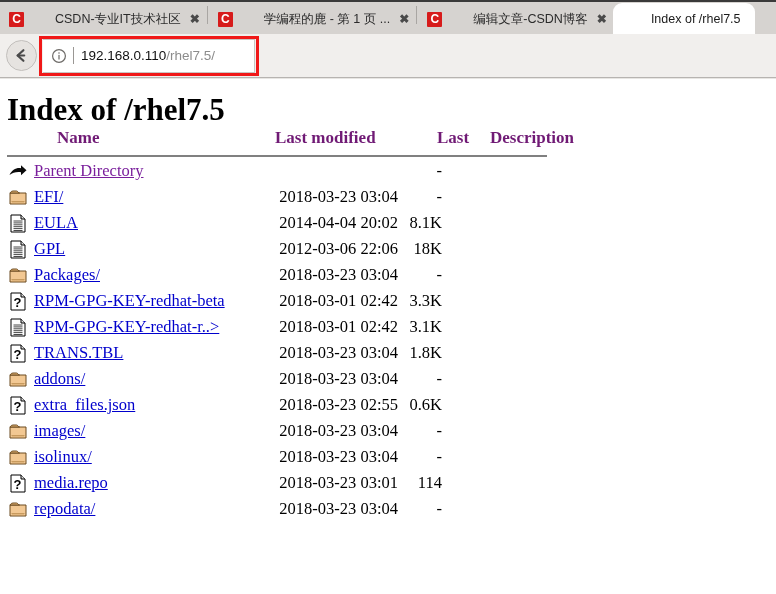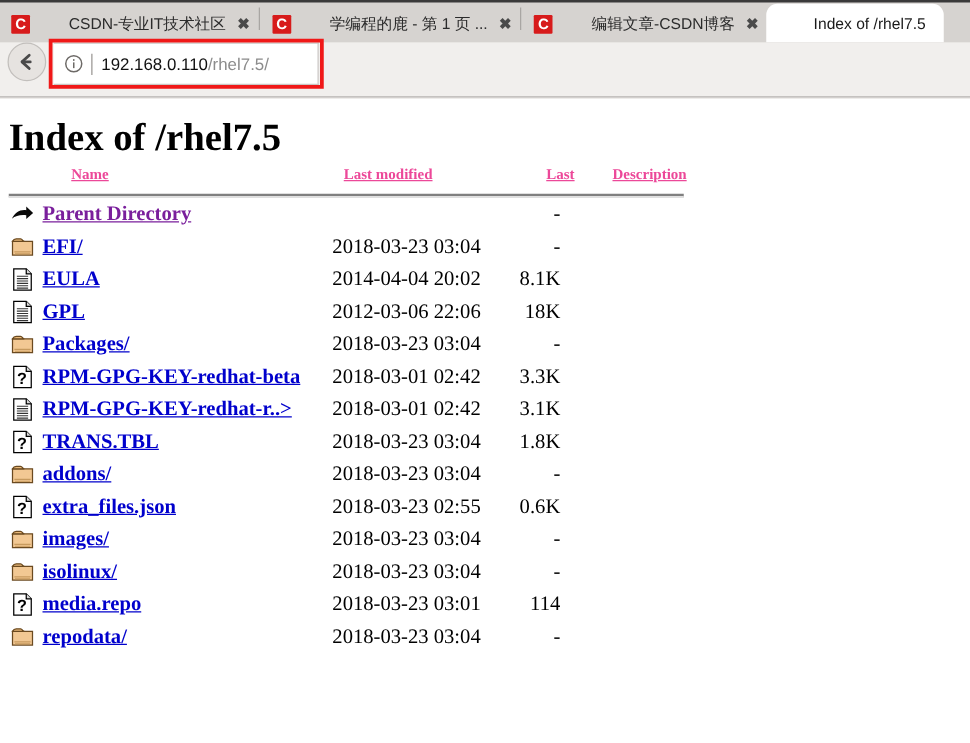--- a/index.html
+++ b/index.html
@@ -100,20 +100,21 @@
   
   #urlrow {
     position: absolute;
     left: 0; top: 34px;
     width: 776px;
     height: 44px;
     background: #f1efed;
     border-bottom: 1px solid #b7b4b1;
     box-sizing: border-box;
     display: flex;
+    align-items: center;
   }
   #back-button {
     width: 29px;
     height: 29px;
     margin-left: 6px;
     border-radius: 50%;
     border: 1px solid #c2bfbc;
     background: #e6e3e0;
     display: flex;
     align-items: center;
@@ -205,43 +206,41 @@
   #listing td, #listing th {
     padding: 0;
     white-space: nowrap;
     vertical-align: middle;
   }
   #listing thead th {
     text-align: left;
     padding-bottom: 4px;
   }
   th a, .hdr-link {
-    color: #ec4899;
+    color: #701a75;
     font-weight: bold;
-    text-decoration: underline;
-    font-size: 12px;
+    font-size: 17px;
     cursor: pointer;
   }
   .col-icon { width: 26px; }
   .col-name { width: 200px; padding-right: 6px !important; }
-  .col-date { width: 158px; text-align: center; }
+  .col-date { width: 158px; text-align: right; }
   .col-size { width: 44px; text-align: right; padding-right: 5px !important; }
   .col-desc { width: 95px; }
   thead .col-name { padding-left: 24px !important; }
   thead .col-date { padding-left: 12px !important; }
   thead .col-size { text-align: left; padding-left: 4px !important; }
   thead .col-desc { padding-left: 4px !important; }
 
   tbody tr { height: 26px; }
   tbody td { height: 26px; }
   .fname {
     color: #0000cc;
     text-decoration: underline;
     cursor: pointer;
-    font-weight: bold;
   }
   .fname.visited { color: #7a1f9c; }
   .date, .size {
     color: #000000;
     font-family: "Liberation Serif", serif;
     font-size: 16.5px;
   }
   .icon-cell { padding-left: 1px !important; }
   .icon { display: block; }
 </style>

